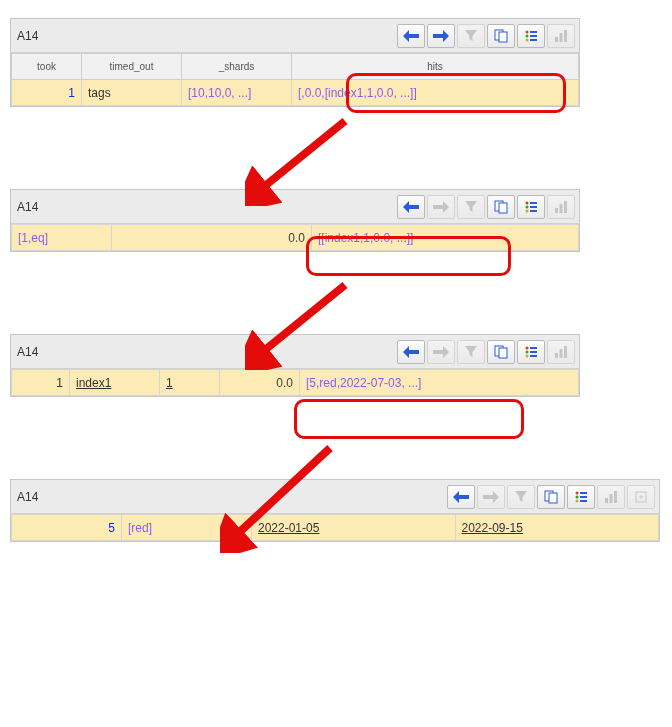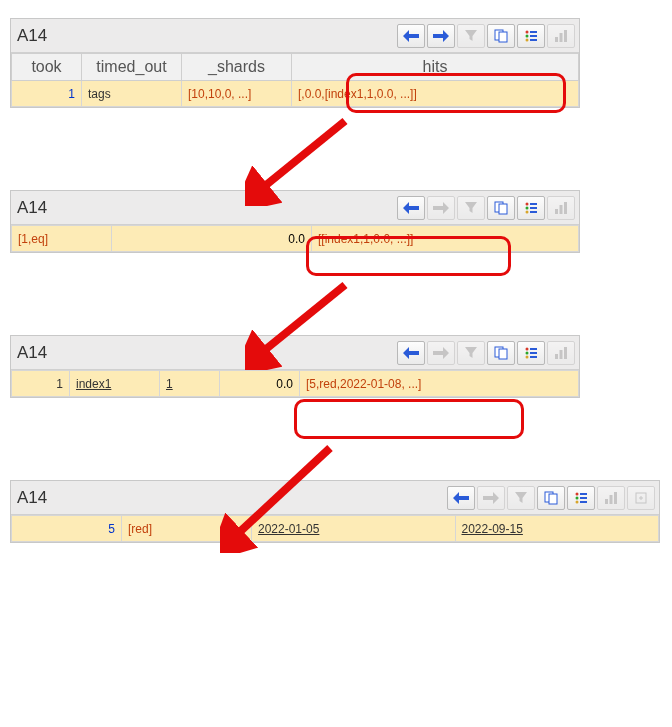--- a/index.html
+++ b/index.html
@@ -1,32 +1,32 @@
 <!DOCTYPE html>
 <html><head>
 <meta charset="utf-8">
 <style>
   * { box-sizing: border-box; margin: 0; padding: 0; }
   body { font-family: Tahoma, Arial, sans-serif; font-size: 12px; background: #fff; padding: 18px 10px; width: 672px; }
 
   .panel { border: 1px solid #c8c8c8; background: #fff; margin-bottom: 12px; }
   .panel-head { display: flex; align-items: center; justify-content: space-between; background: #ecebeb; border-bottom: 1px solid #d0d0d0; padding: 3px 4px 3px 6px; height: 34px; }
-  .panel-title { font-size: 17px; color: #333; }
+  .panel-title { font-size: 12px; color: #333; }
   .toolbar { display: flex; gap: 2px; }
   .btn { width: 28px; height: 24px; border: 1px solid #b8b8b8; border-radius: 2px; background: linear-gradient(#fdfdfd,#eaeaea); display: flex; align-items: center; justify-content: center; cursor: pointer; }
   .btn.disabled { opacity: .45; cursor: default; }
   .btn svg { display:block; }
 
   table { width: 100%; border-collapse: collapse; table-layout: fixed; }
-  th { background: #f1f1f1; border: 1px solid #cfcfcf; color: #555; font-weight: normal; font-size: 16px; padding: 4px 6px; text-align: center; height: 26px; }
-  td { border: 1px solid #d6d6d6; background: #fdebb6; color: #c2410c; font-size: 12px; padding: 4px 6px; height: 26px; text-align: left; overflow: hidden; white-space: nowrap; }
+  th { background: #f1f1f1; border: 1px solid #cfcfcf; color: #555; font-weight: normal; font-size: 10px; padding: 4px 6px; text-align: center; height: 26px; }
+  td { border: 1px solid #d6d6d6; background: #fdebb6; color: #8b5cf6; font-size: 12px; padding: 4px 6px; height: 26px; text-align: left; overflow: hidden; white-space: nowrap; }
   td.num { text-align: right; color: #0033cc; }
   td.blk { color: #333; background: #fdebb6; }
   td .ul { text-decoration: underline; color: #333; }
-  td.redn { text-align: right; color: #000000; }
+  td.redn { text-align: right; color: #404040; }
 
   .spacer { height: 70px; position: relative; }
 
   
   .hl { position: absolute; border: 3px solid #e40b0b; border-radius: 10px; pointer-events: none; }
 
   
   .arrow { position: absolute; pointer-events: none; }
   .arrow svg { width: 100%; height: 100%; }
 
@@ -220,21 +220,21 @@
           <col style="width:60px">
           <col style="width:80px">
           <col>
         </colgroup>
       <tbody>
       <tr>
         <td class="num" style="color:#333">1</td>
         <td class="blk"><span class="ul">index1</span></td>
         <td class="blk"><span class="ul">1</span></td>
         <td class="redn">0.0</td>
-        <td>[5,red,2022-01-08, ...]</td>
+        <td>[5,red,2022-07-03, ...]</td>
       </tr>
     </tbody>
       </table>
   </div>
 
   <div class="spacer"></div>
 
   <div class="panel" style="width:650px;">
     <div class="panel-head">
       <span class="panel-title">A14</span>

